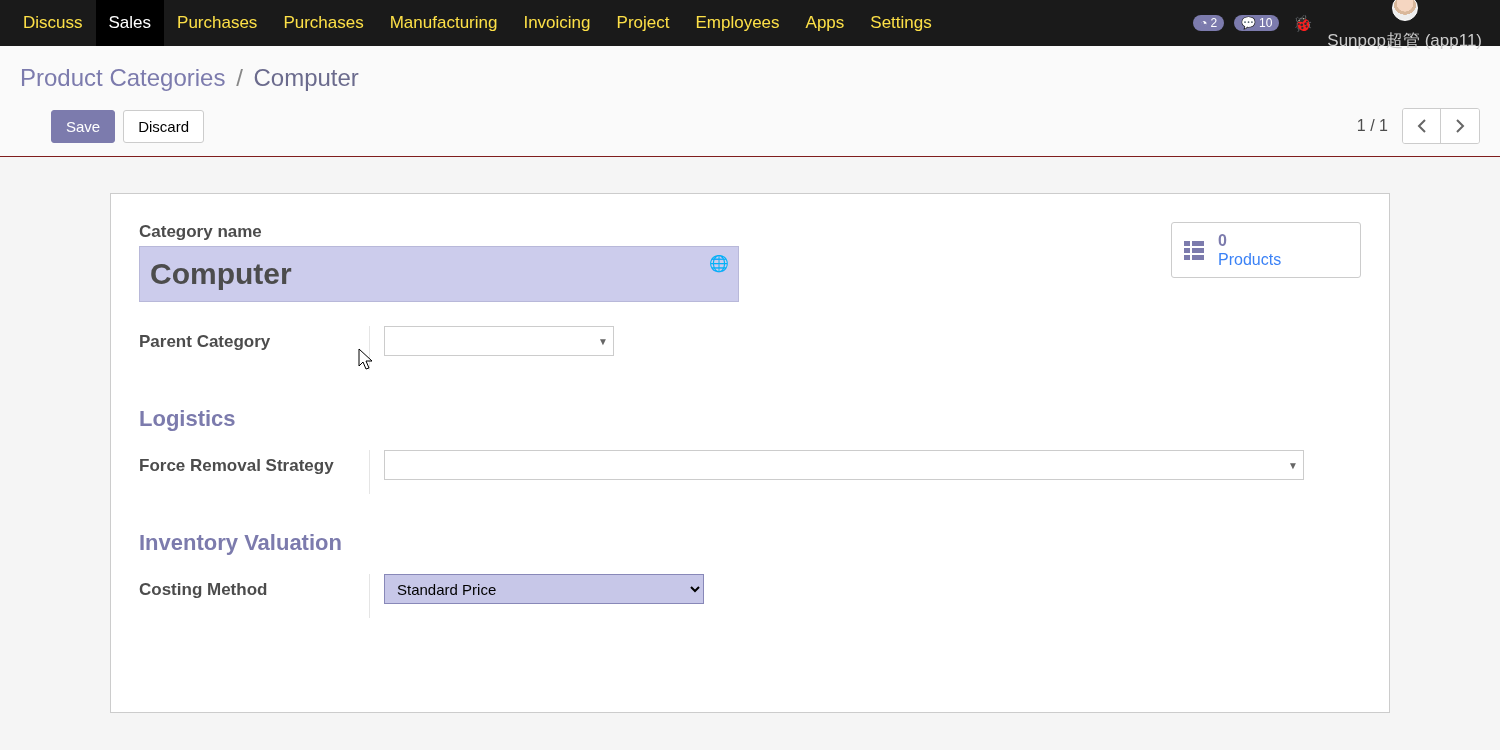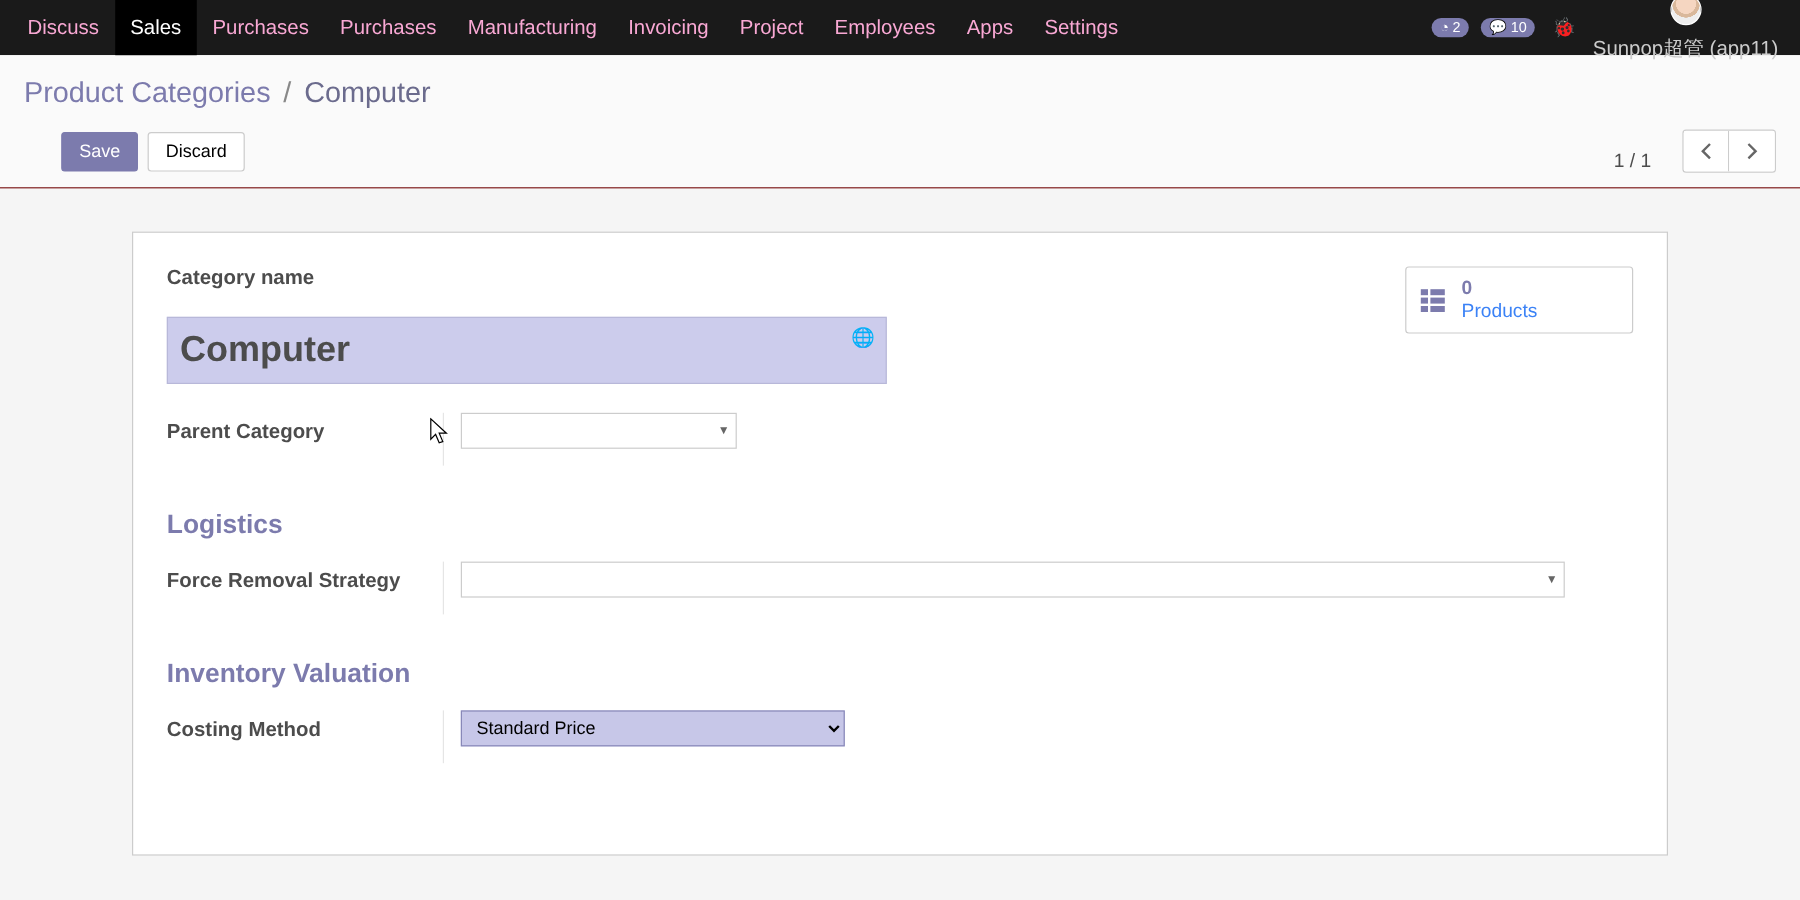--- a/index.html
+++ b/index.html
@@ -24,21 +24,21 @@
 }
 .nav-menu {
   display: flex;
   align-items: stretch;
   height: 100%;
 }
 .nav-item {
   display: flex;
   align-items: center;
   padding: 0 13px;
-  color: #f9a8d4;
+  color: #fde047;
   font-size: 17px;
   cursor: pointer;
 }
 .nav-item.active {
   background: #000;
   color: #fff;
   font-weight: 500;
 }
 .nav-right {
   margin-left: auto;
@@ -110,22 +110,22 @@
   cursor: pointer;
 }
 .btn-primary {
   background: #7c7bad;
   border-color: #7c7bad;
   color: #fff;
 }
 .cp-right {
   margin-left: auto;
   display: flex;
-  align-items: flex-end;
-  gap: 26px;
+  align-items: center;
+  gap: 14px;
 }
 .pager-text { font-size: 16px; color: #4c4c4c; }
 .pager-btns {
   display: flex;
   border: 1px solid #ccc;
   border-radius: 3px;
   overflow: hidden;
 }
 .pager-btn {
   width: 38px;
@@ -182,21 +182,21 @@
 .stat-text { line-height: 1.2; }
 .stat-num { color: #7c7bad; font-weight: bold; font-size: 16px; }
 .stat-label { color: #3b82f6; font-size: 16px; }
 
 .field-block { margin-bottom: 24px; }
 .field-block > label {
   display: block;
   font-weight: bold;
   color: #4c4c4c;
   font-size: 17px;
-  margin-bottom: 22px;
+  margin-bottom: 4px;
 }
 
 .name-input-wrap {
   position: relative;
   width: 600px;
 }
 .name-input {
   width: 100%;
   background: #ccccec;
   border: 1px solid #b8b8d9;

